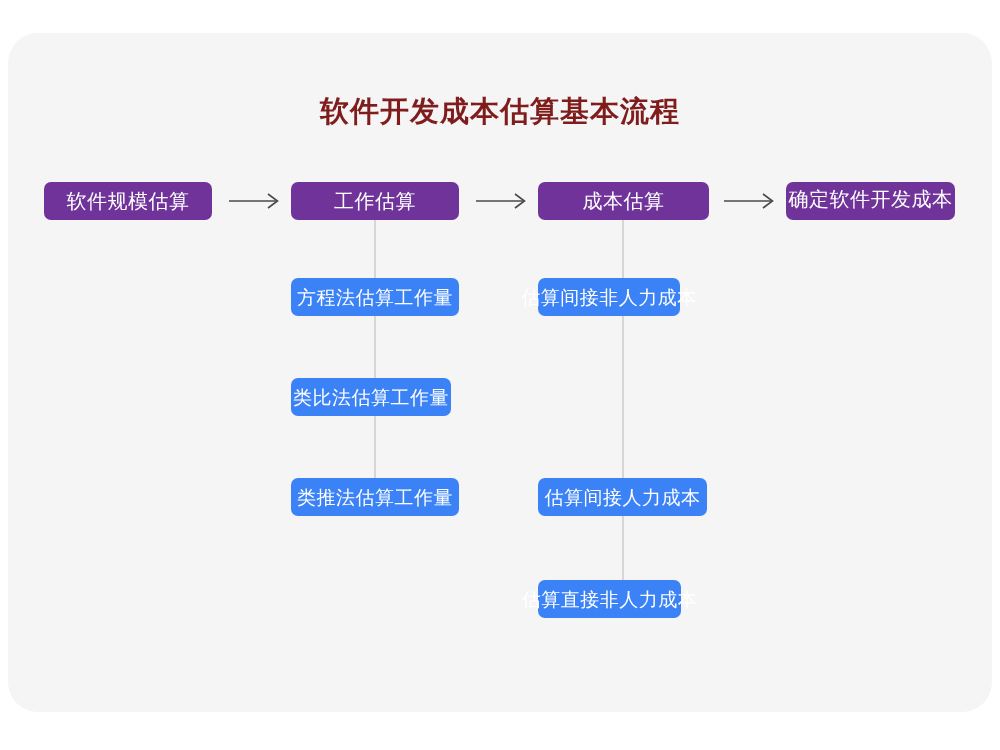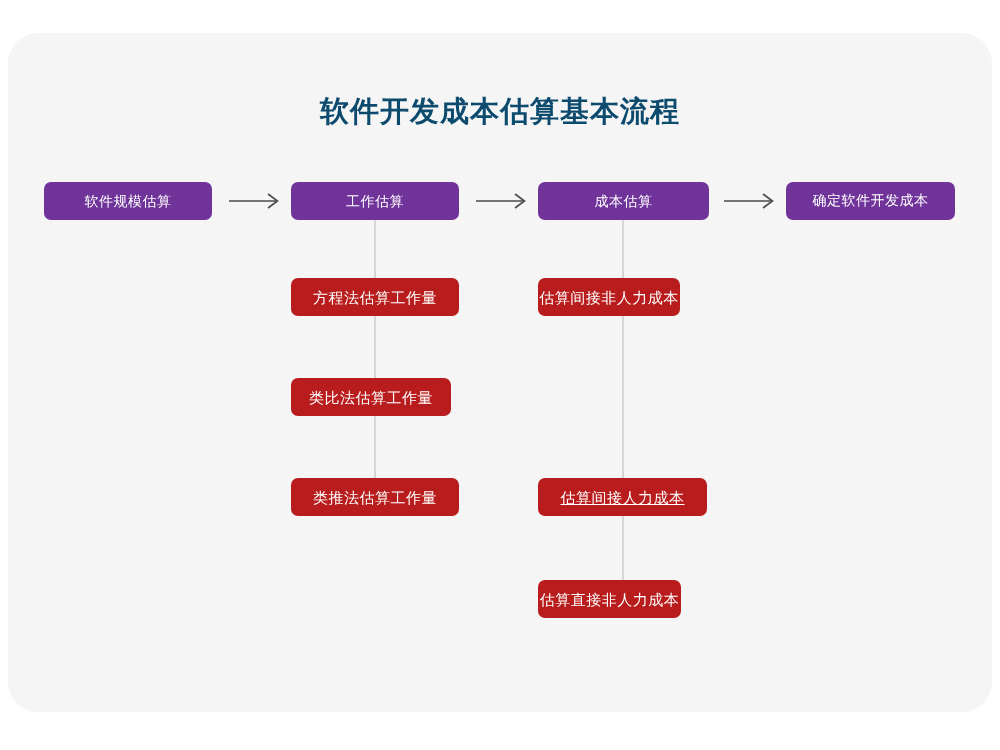--- a/index.html
+++ b/index.html
@@ -34,64 +34,64 @@
 
   
   #title {
     position: absolute;
     left: 0;
     top: 92px;
     width: 1000px;
     text-align: center;
     font-size: 29px;
     font-weight: 700;
-    color: #0c4a6e;
+    color: #7f1d1d;
     letter-spacing: 1px;
     white-space: nowrap;
   }
 
   
   .node {
     position: absolute;
     box-sizing: border-box;
     display: flex;
     align-items: center;
     justify-content: center;
     border-radius: 7px;
     color: #ffffff;
-    font-size: 14px;
+    font-size: 20px;
     white-space: nowrap;
     letter-spacing: 0.5px;
     line-height: 1;
   }
   .node.primary {
     background: #70339a;
     height: 38px;
   }
   .node.secondary {
-    background: #b91c1c;
+    background: #3b82f6;
     height: 38px;
-    font-size: 15px;
+    font-size: 19px;
   }
 
   
   #n-scale      { left: 44px;  top: 182px; width: 168px; }
   #n-effort     { left: 291px; top: 182px; width: 168px; }
   #n-cost       { left: 538px; top: 182px; width: 171px; }
   #n-final      { left: 786px; top: 182px; width: 169px; font-family: Liberation Mono, monospace; }
 
   
   #s-equation   { left: 291px; top: 278px; width: 168px; }
   #s-analogy    { left: 291px; top: 378px; width: 160px; }
   #s-deduction  { left: 291px; top: 478px; width: 168px; }
 
   
   #s-indirect-nonlabor { left: 538px; top: 278px; width: 142px; }
   #s-direct-labor      { left: 538px; top: 378px; width: 169px; }
-  #s-indirect-labor    { left: 538px; top: 478px; width: 169px; text-decoration: underline; }
+  #s-indirect-labor    { left: 538px; top: 478px; width: 169px; }
   #s-direct-nonlabor   { left: 538px; top: 580px; width: 143px; }
 
   
   .vline {
     position: absolute;
     width: 2px;
     background: #d6d6d6;
   }
   #vl-left  { left: 374px; top: 216px; height: 264px; }
   #vl-right { left: 622px; top: 216px; height: 366px; }

